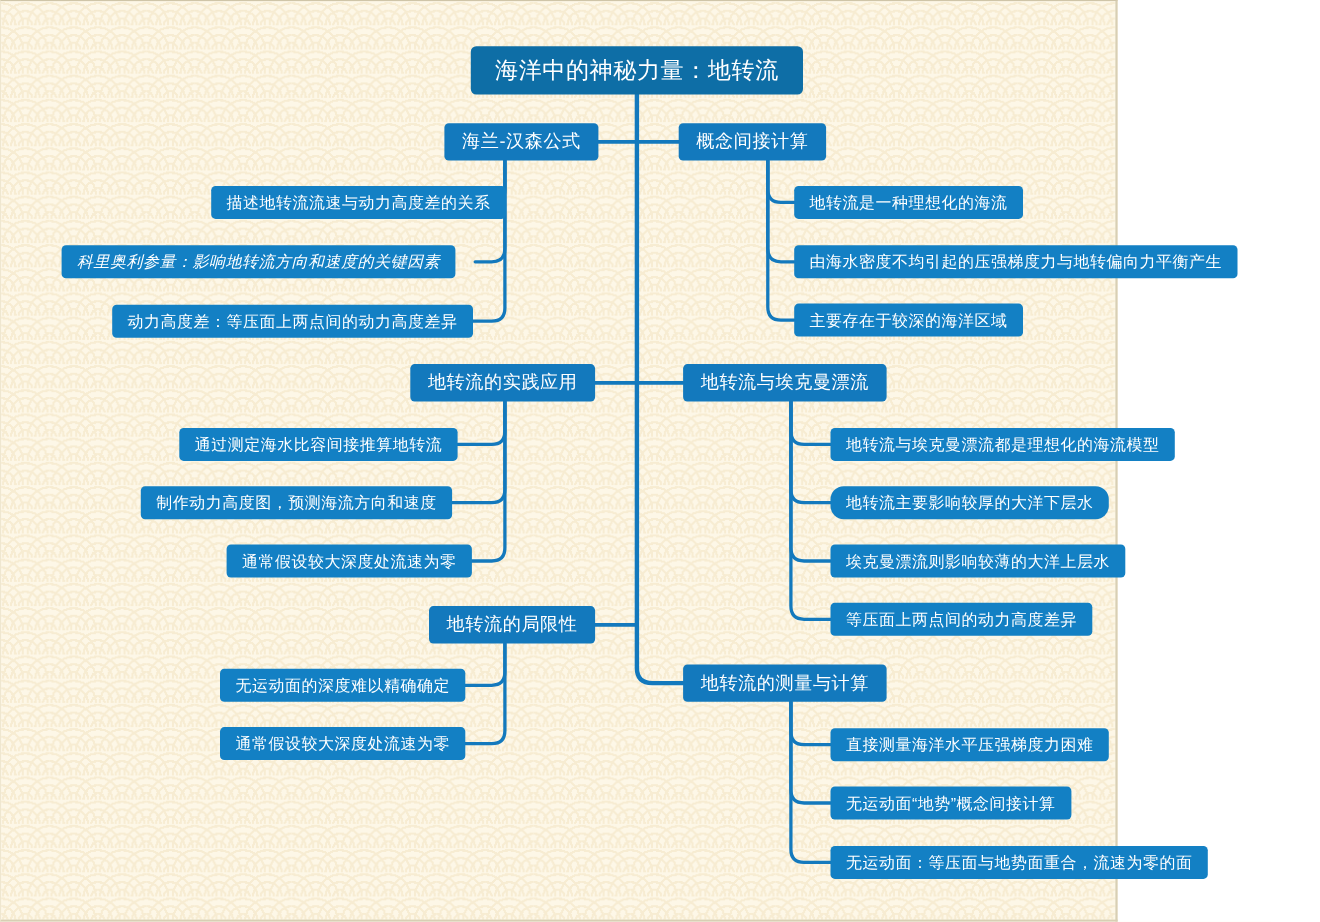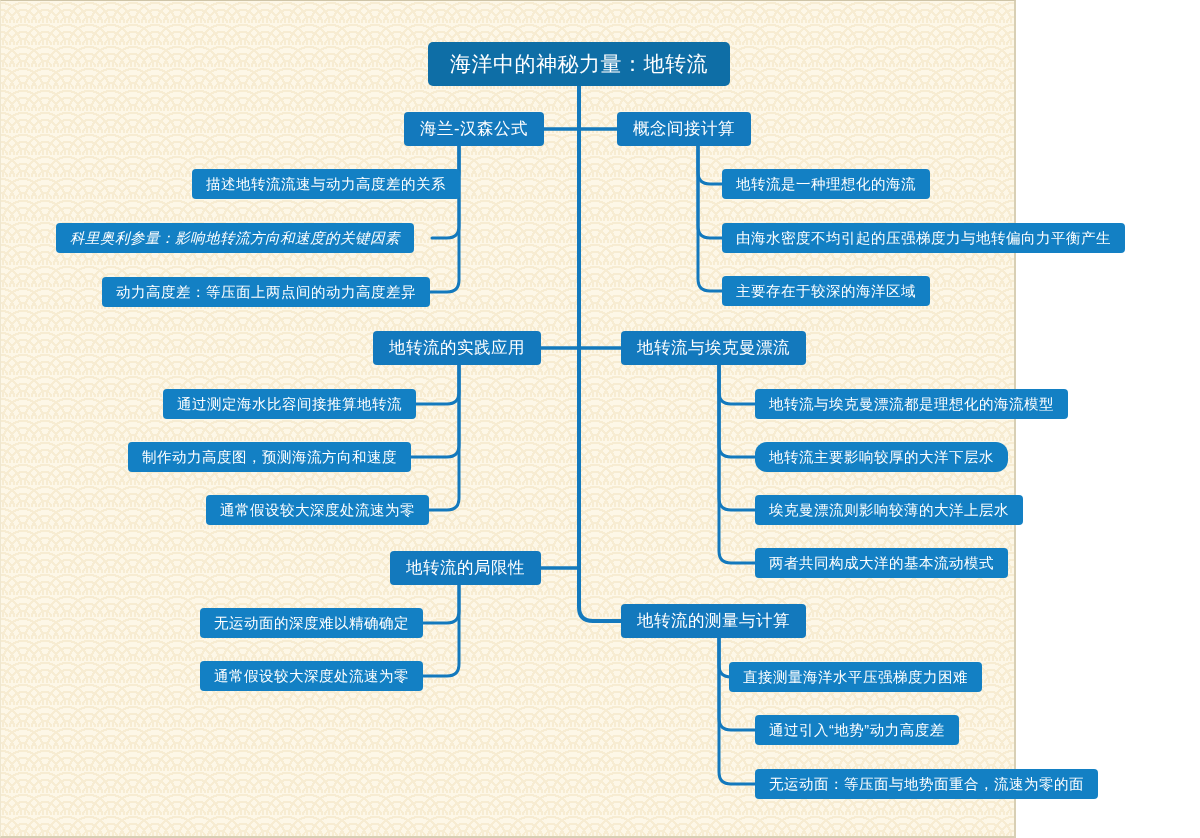--- a/index.html
+++ b/index.html
@@ -156,36 +156,36 @@
     <div class="node leaf" style="left: 754px; top: 388px;">
       <span>地转流与埃克曼漂流都是理想化的海流模型</span>
     </div>
     <div class="node leaf" style="left: 754px; top: 441px; border-radius: 12px;">
       <span>地转流主要影响较厚的大洋下层水</span>
     </div>
     <div class="node leaf" style="left: 754px; top: 494px;">
       <span>埃克曼漂流则影响较薄的大洋上层水</span>
     </div>
     <div class="node leaf" style="left: 754px; top: 547px;">
-      <span>两者共同构成大洋的基本流动模式</span>
+      <span>等压面上两点间的动力高度差异</span>
     </div>
     <div class="node branch" style="left: 389px; top: 550px;">
       <span>地转流的局限性</span>
     </div>
     <div class="node leaf" style="left: 199px; top: 607px;">
       <span>无运动面的深度难以精确确定</span>
     </div>
     <div class="node leaf" style="left: 199px; top: 660px;">
       <span>通常假设较大深度处流速为零</span>
     </div>
     <div class="node branch" style="left: 620px; top: 603px;">
       <span>地转流的测量与计算</span>
     </div>
-    <div class="node leaf" style="left: 728px; top: 661px;">
+    <div class="node leaf" style="left: 754px; top: 661px;">
       <span>直接测量海洋水平压强梯度力困难</span>
     </div>
     <div class="node leaf" style="left: 754px; top: 714px;">
-      <span>通过引入“地势”动力高度差</span>
+      <span>无运动面“地势”概念间接计算</span>
     </div>
     <div class="node leaf" style="left: 754px; top: 768px;">
       <span>无运动面：等压面与地势面重合，流速为零的面</span>
     </div>
   </div>
 
 </body></html>

